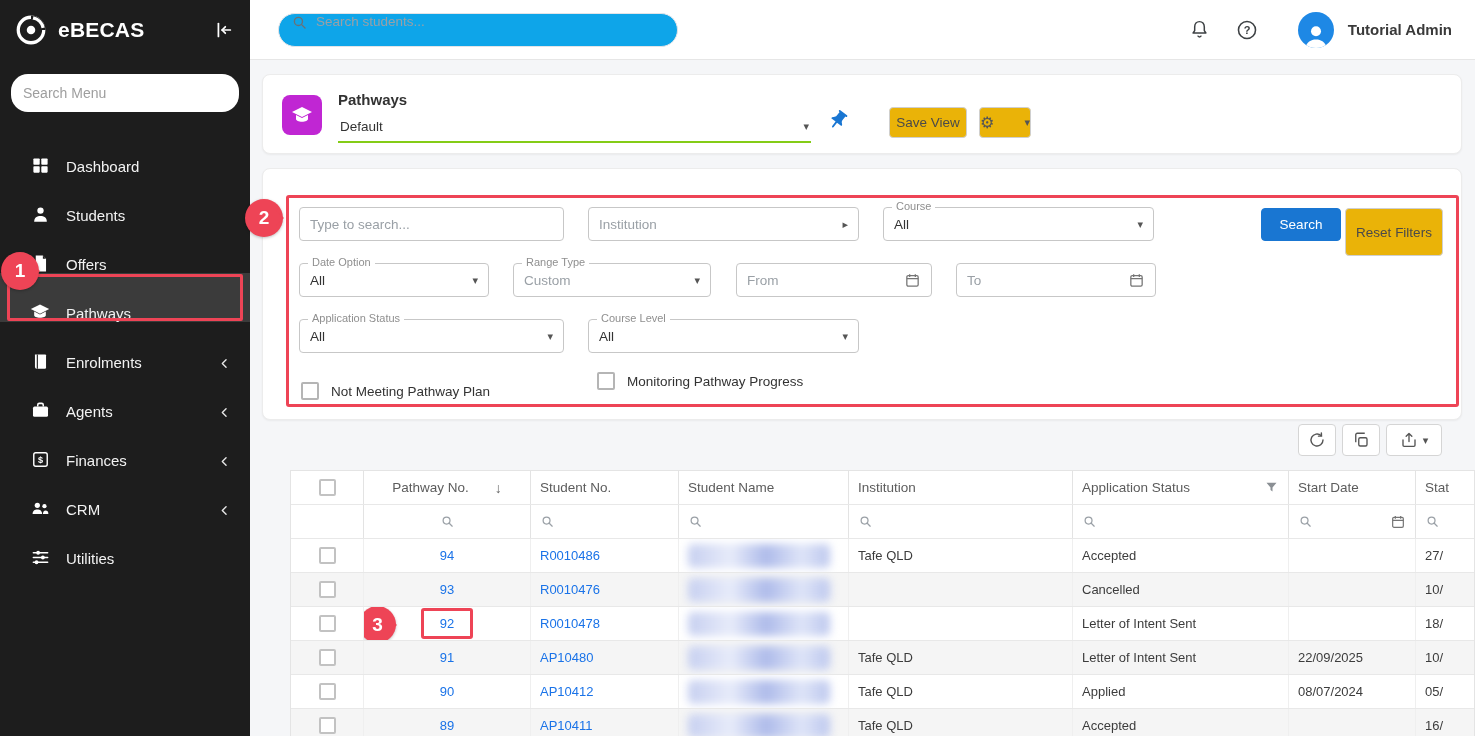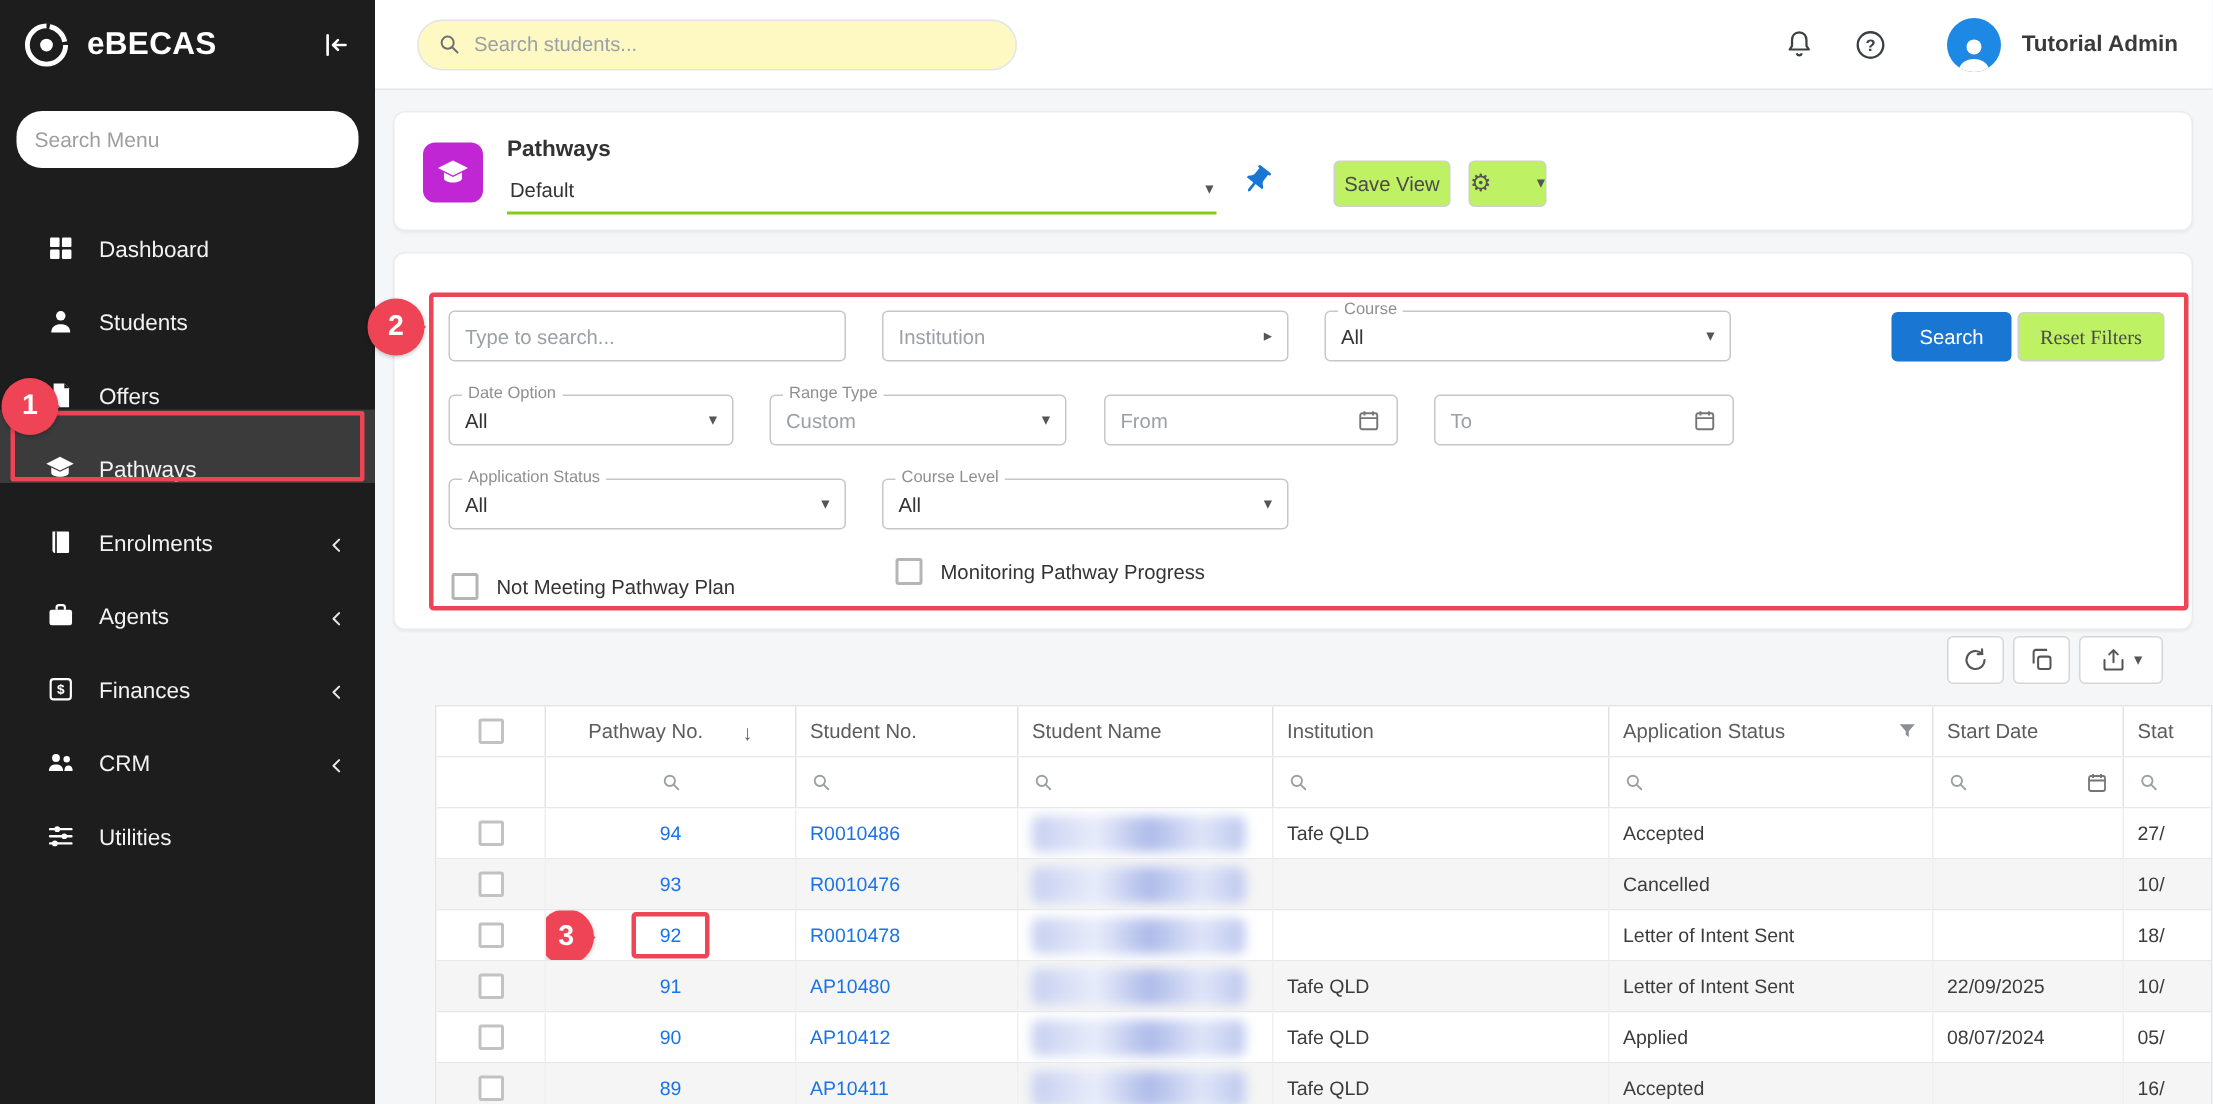--- a/index.html
+++ b/index.html
@@ -17,40 +17,40 @@
   .menu { margin-top:4px; }
   .menu-item { position:relative; height:49px; display:flex; align-items:flex-end; padding:0 18px 0 30px; color:#f2f2f2; font-size:15px; cursor:pointer; }
   .menu-item.active { background:#3b3b3b; }
   .menu-item .mi-icon { width:20px; display:flex; justify-content:center; margin-right:16px; }
   .menu-item .chev { margin-left:auto; display:flex; }
   .annot-rect { position:absolute; inset:1px 7px 1px 7px; border:3px solid #ee4456; border-radius:2px; pointer-events:none; z-index:30; }
 
   
   .main { position:absolute; left:250px; top:0; width:1225px; height:736px; }
   .topbar { position:relative; height:60px; background:#fff; border-bottom:1px solid #e6e6e6; display:flex; align-items:center; padding:0 23px 0 28px; z-index:10; }
-  .global-search { width:400px; height:34px; background:#fef9c3; border:1px solid #e2e4e8; border-radius:17px; display:flex; align-items:center; padding:0 12px; gap:8px; }
+  .global-search { width:400px; height:34px; background:#0ea5e9; border:1px solid #e2e4e8; border-radius:17px; display:flex; align-items:flex-start; padding:0 12px; gap:8px; }
   .global-search input { border:none; outline:none; background:transparent; font-size:13.5px; font-family:inherit; flex:1; color:#333; }
   .global-search input::placeholder { color:#9aa0a6; }
   .topbar-right { margin-left:auto; display:flex; align-items:center; gap:26px; }
   .icon-btn { display:flex; align-items:center; cursor:pointer; }
   .avatar { width:36px; height:36px; border-radius:50%; background:#1e88e5; display:flex; align-items:flex-end; justify-content:center; overflow:hidden; cursor:pointer; margin-left:14px; }
   .user-name { font-size:15px; font-weight:700; color:#3a3a3a; margin-left:-12px; }
 
   
   .content { position:absolute; left:0; top:60px; width:1225px; height:676px; }
   .card { position:absolute; background:#fff; border:1px solid #ececec; border-radius:8px; box-shadow:0 1px 2px rgba(0,0,0,.05); }
 
   
   .vh-card { left:12px; top:14px; width:1200px; height:80px; }
   .vh-icon { position:absolute; left:19px; top:20px; width:40px; height:40px; border-radius:8px; background:#c026d3; display:flex; align-items:center; justify-content:center; }
   .vh-title { position:absolute; left:75px; top:16px; font-size:15px; font-weight:700; color:#323232; }
   .vh-select { position:absolute; left:75px; top:42px; width:473px; display:flex; align-items:center; border-bottom:2px solid #84cc16; padding:2px 2px 7px 2px; font-size:13.5px; color:#333; cursor:pointer; }
   .caret { margin-left:auto; color:#555; font-size:11px; line-height:1; }
   .vh-pin { position:absolute; left:564px; top:34px; cursor:pointer; }
-  .btn { display:inline-flex; align-items:center; justify-content:center; border:1px solid #cfcfcf; background:#bef264; border-radius:4px; font-size:13.5px; font-family:inherit; color:#4a4a4a; cursor:pointer; }
+  .btn { display:inline-flex; align-items:center; justify-content:center; border:1px solid #cfcfcf; background:#eab308; border-radius:4px; font-size:13.5px; font-family:inherit; color:#4a4a4a; cursor:pointer; }
   .vh-save { position:absolute; left:626px; top:32px; width:78px; height:31px; }
   .vh-gear { position:absolute; left:716px; top:32px; width:52px; height:31px; gap:7px; }
   .gear-glyph { font-size:16px; color:#555; line-height:1; }
 
   
   .filter-card { left:12px; top:108px; width:1200px; height:252px; }
   .red-rect { position:absolute; border:3px solid #ee4456; border-radius:3px; pointer-events:none; z-index:25; }
   .filter-annot { left:23px; top:26px; width:1173px; height:212px; }
   .m-field { position:absolute; height:34px; border:1px solid #c7c7c7; border-radius:4px; background:#fff; display:flex; align-items:center; padding:0 10px; font-size:13.5px; color:#333; cursor:pointer; }
   .m-field input { border:none; outline:none; background:transparent; font-size:13.5px; font-family:inherit; width:100%; color:#333; }
@@ -306,21 +306,21 @@
         <div class="m-field" style="left:325px; top:38px; width:271px;">
           <span class="ghost">Institution</span>
           <span class="caret">▸</span>
         </div>
         <div class="m-field" style="left:620px; top:38px; width:271px;">
           <span class="m-label">Course</span>
           <span>All</span>
           <span class="caret">▾</span>
         </div>
         <button class="btn btn-primary" style="position:absolute; left:998px; top:39px; width:80px; height:33px;">Search</button>
-        <button class="btn" style="position:absolute; left:1082px; top:39px; width:98px; height:33px;font-family:Liberation Serif, serif;">Reset Filters</button>
+        <button class="btn" style="position:absolute; left:1082px; top:39px; width:98px; height:48px;">Reset Filters</button>
 
         <div class="m-field" style="left:36px; top:94px; width:190px;">
           <span class="m-label">Date Option</span>
           <span>All</span>
           <span class="caret">▾</span>
         </div>
         <div class="m-field" style="left:250px; top:94px; width:198px;">
           <span class="m-label">Range Type</span>
           <span class="ghost">Custom</span>
           <span class="caret">▾</span>

